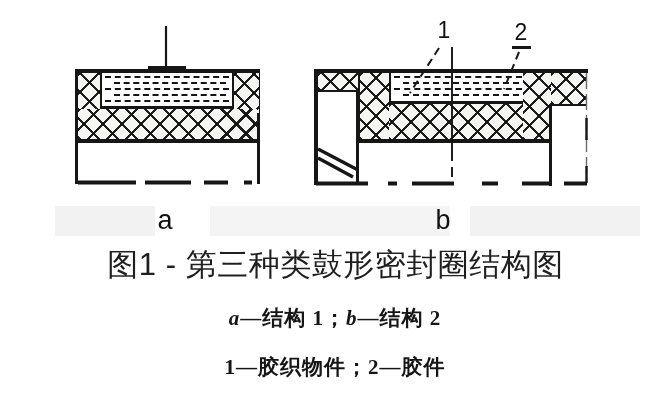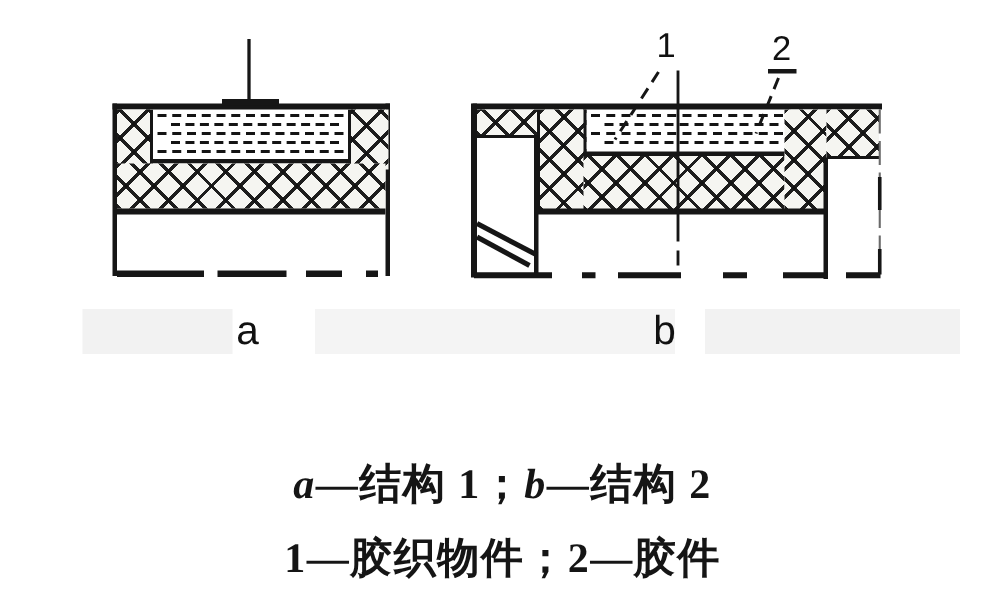--- a/index.html
+++ b/index.html
@@ -18,21 +18,21 @@
   .ink{background:#161616;}
   
   .frow{height:0;border-top:2.8px dashed #141414;margin:4.1px 3px 0 3px;}
   .frow:first-child{margin-top:2.5px;}
   .frow.off{margin-left:12px;margin-right:6px;}
   .scanband{background:#f2f2f2;}
   .digit{font-size:23px;line-height:1;text-align:center;color:#111;}
   .sublabel{font-size:27px;line-height:1;text-align:center;color:#111;}
   #caption{left:0;top:244px;width:671px;text-align:center;font-size:31px;letter-spacing:.5px;color:#1f1f1f;}
   .legend{left:10px;width:650px;text-align:center;font-family:"Liberation Serif",serif;
-          font-weight:bold;font-size:28px;color:#151515;letter-spacing:1px;}
+          font-weight:bold;font-size:21px;color:#151515;letter-spacing:1px;}
   #legend-line1{top:304px;}
   #legend-line2{top:353px;}
   .it{font-style:italic;}
   svg{position:absolute;left:0;top:0;}
 </style>
 </head>
 <body>
 
 <div id="canvas">
 
@@ -122,19 +122,20 @@
     </g>
   </svg>
 
   <div class="abs digit" style="left:434px;top:19px;width:20px;">1</div>
   <div class="abs digit" style="left:510px;top:21px;width:22px;">2</div>
   <div class="abs ink" style="left:512px;top:46px;width:19px;height:2.5px;"></div>
 
   <div class="abs sublabel" style="left:150px;top:207px;width:30px;">a</div>
   <div class="abs sublabel" style="left:428px;top:207px;width:30px;">b</div>
 
+  <div id="caption" class="abs">图1 - 第三种类鼓形密封圈结构图</div>
 
   <div id="legend-line1" class="abs legend">
     <span class="it">a</span><span>—结构 1；</span><span class="it">b</span><span>—结构 2</span>
   </div>
   <div id="legend-line2" class="abs legend">1—胶织物件；2—胶件</div>
 
 </div>
 
 </body></html>

